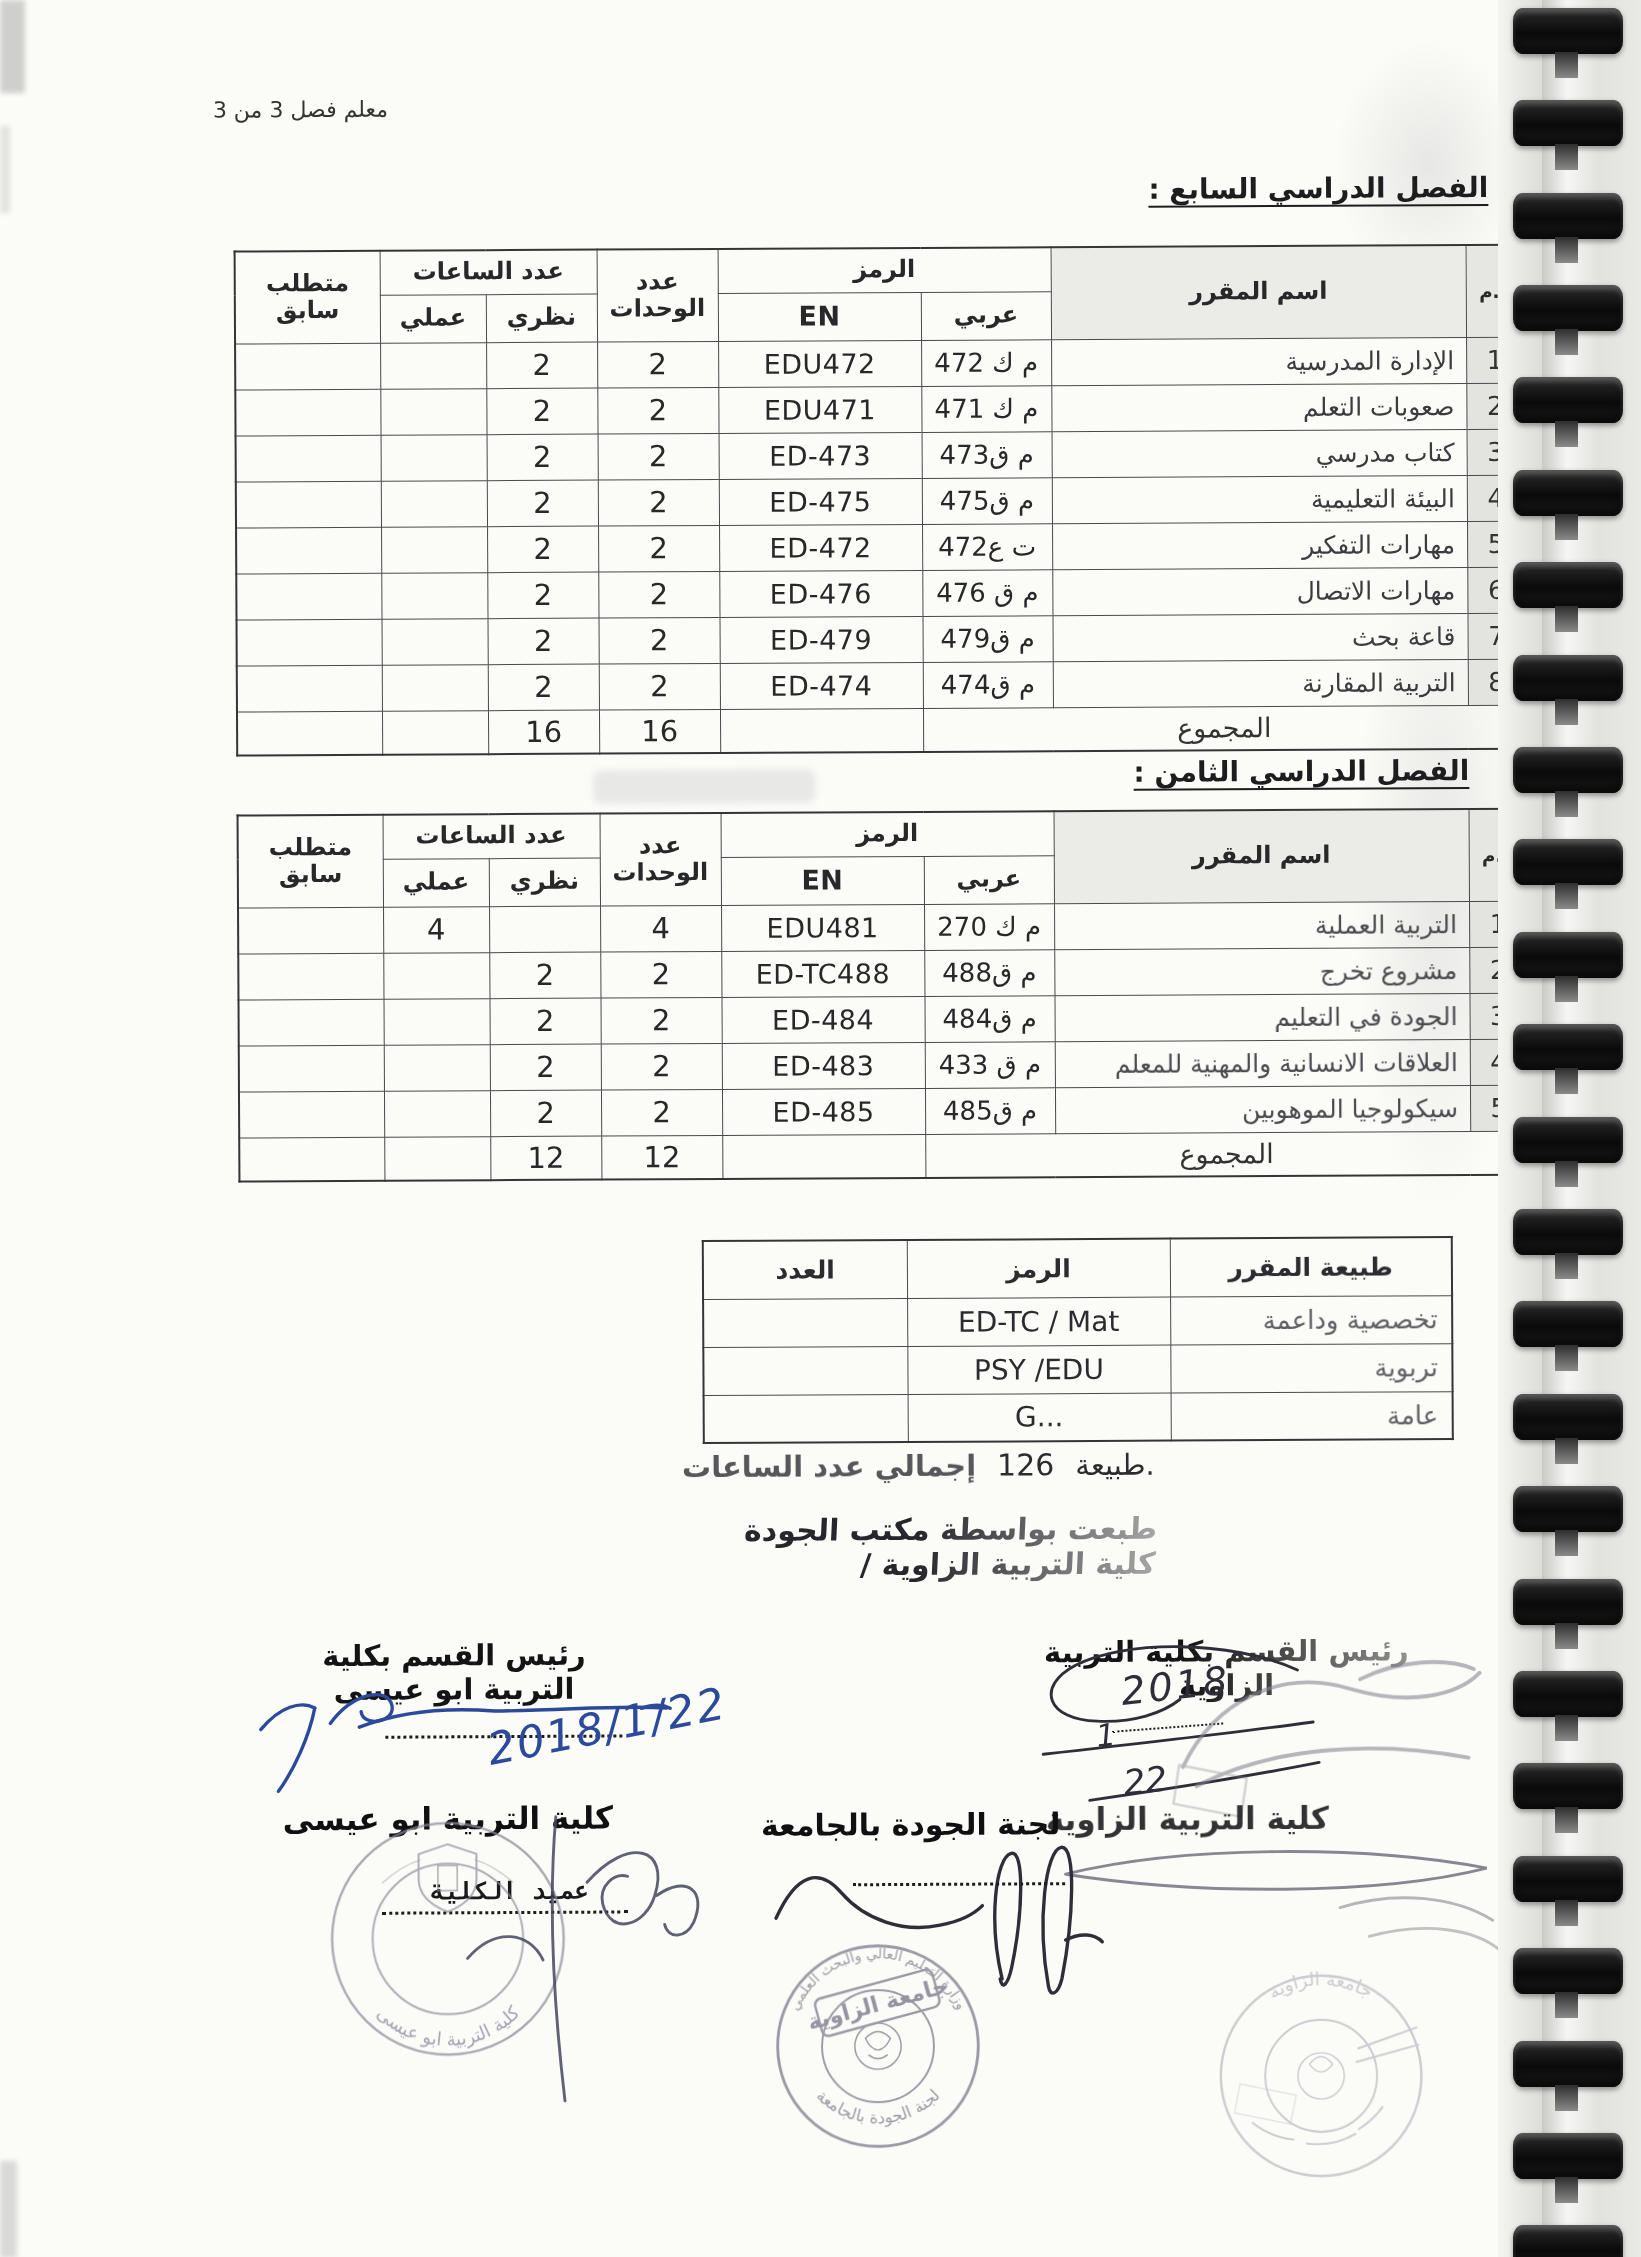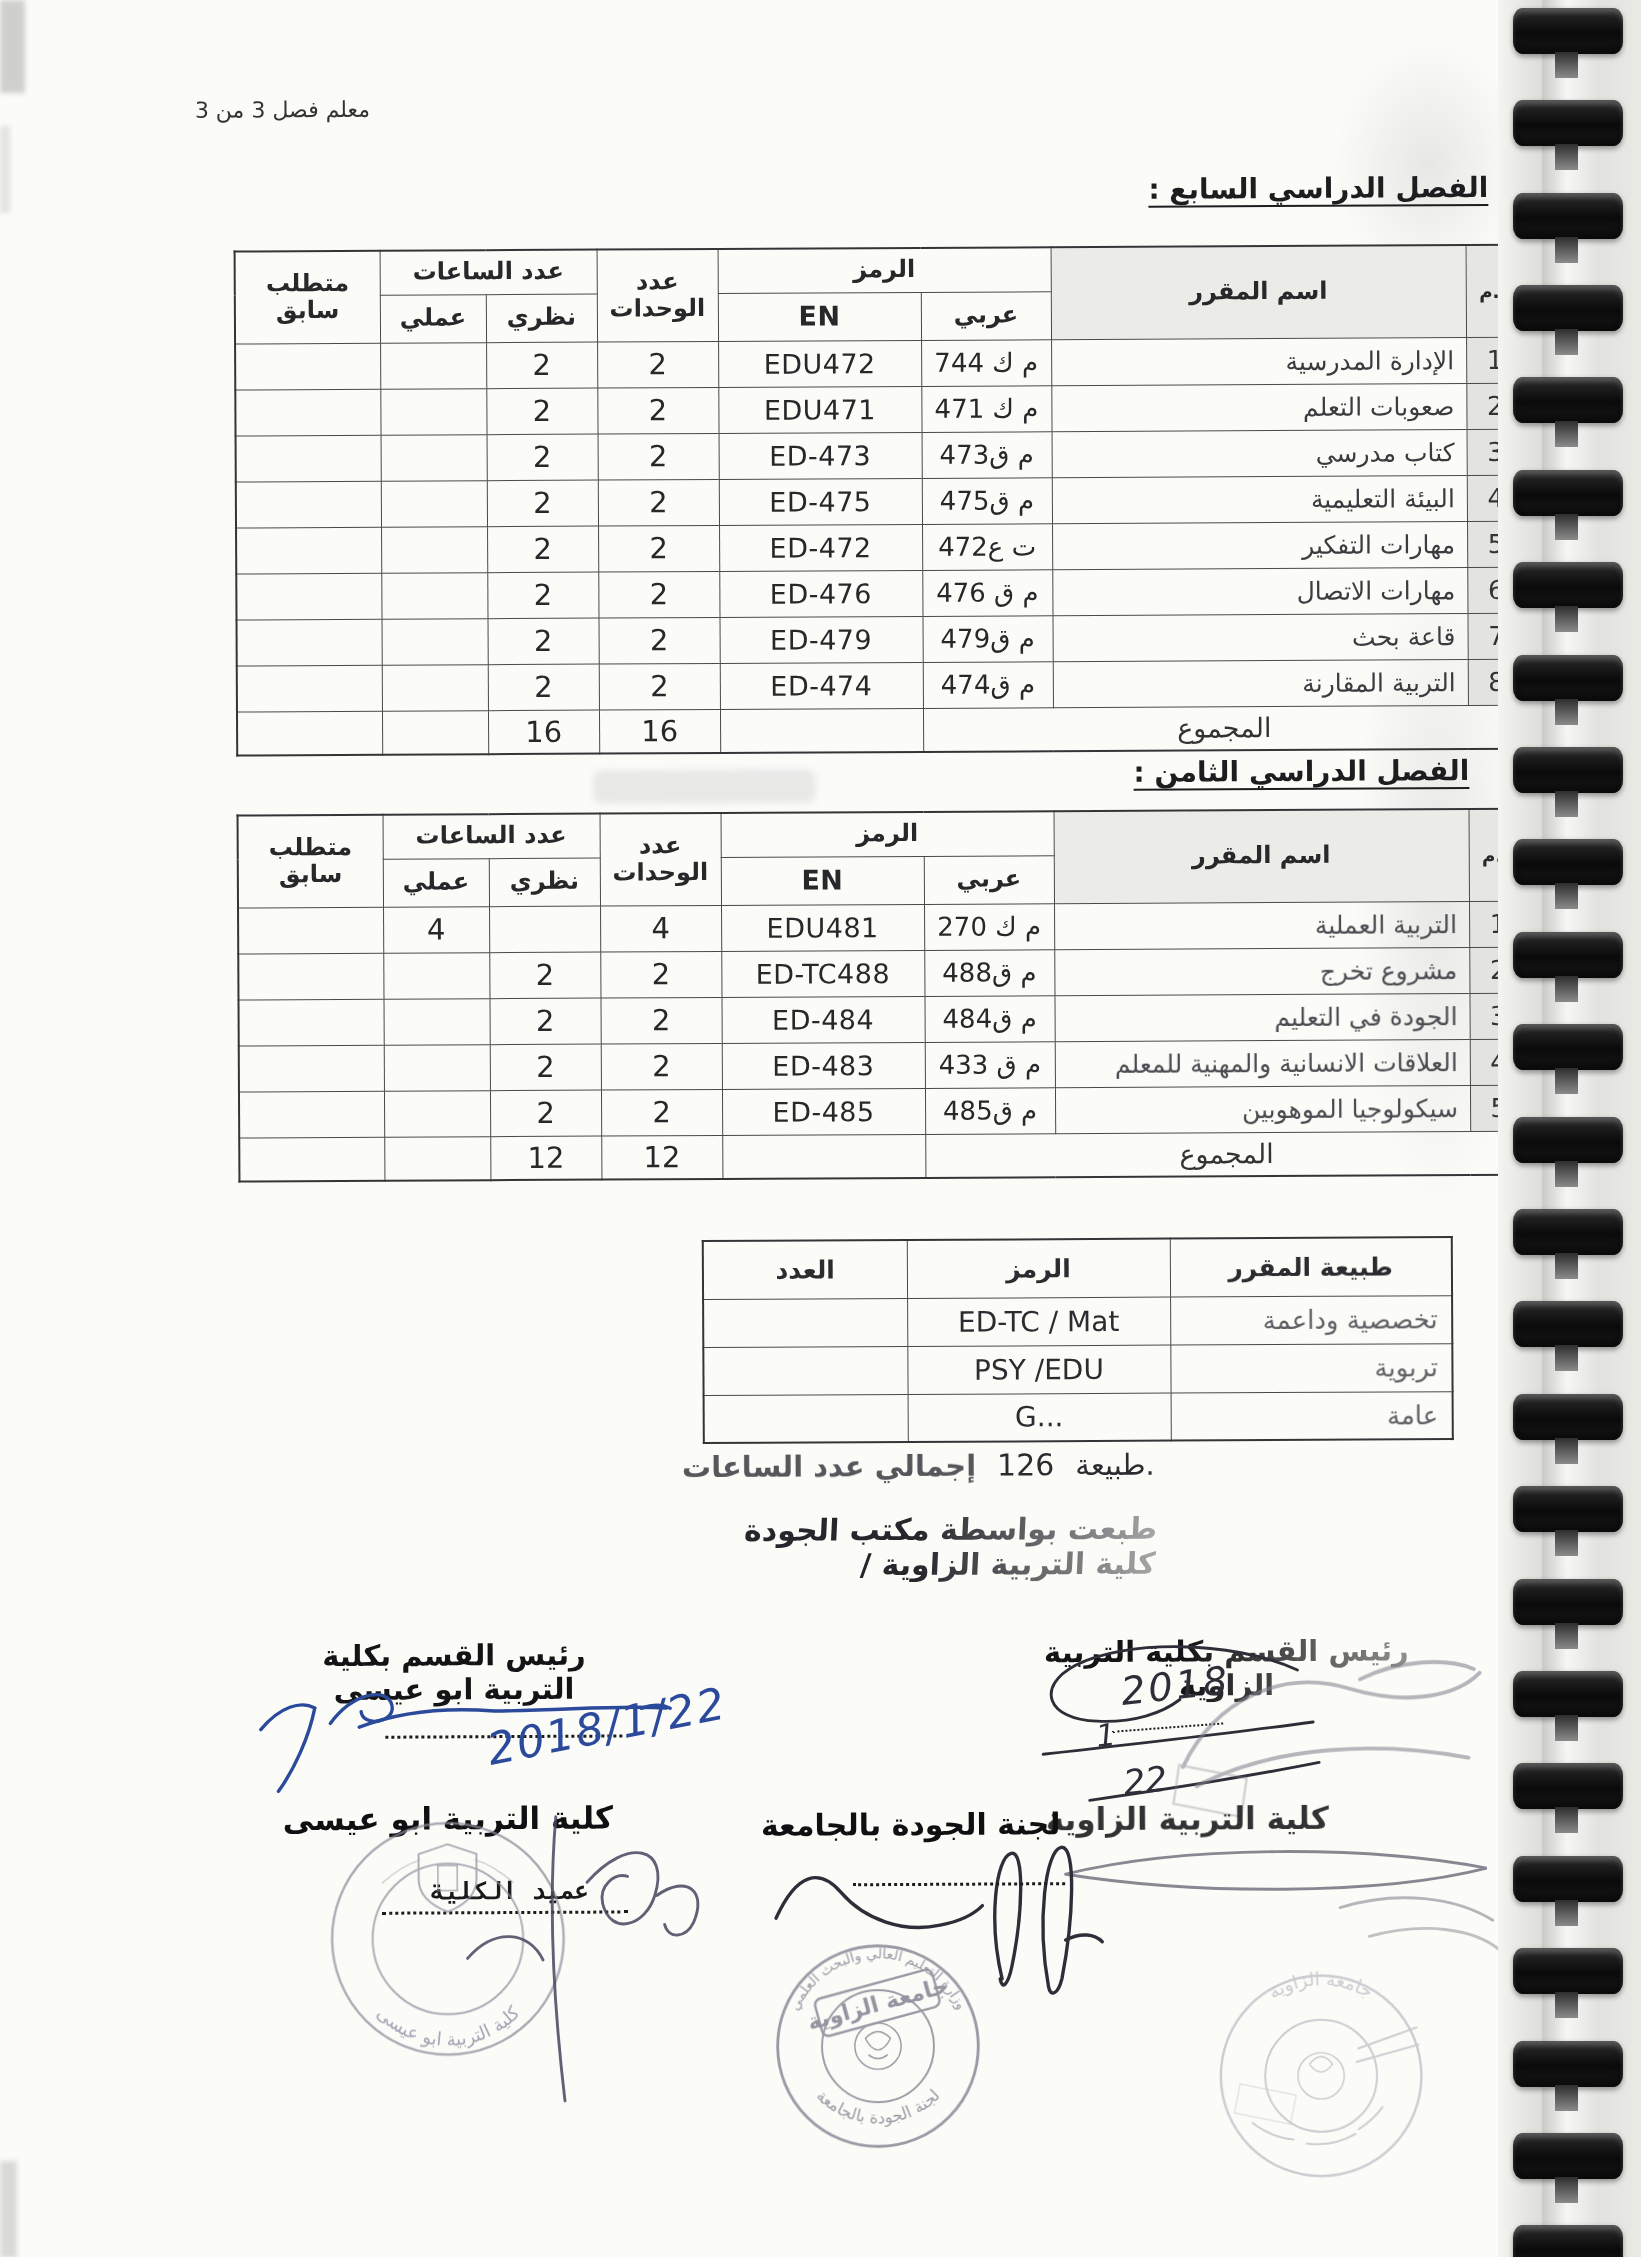--- a/index.html
+++ b/index.html
@@ -87,21 +87,21 @@
 <div id="page">
 
   <div class="smudge" style="left:0;top:0;width:25px;height:93px;"></div>
   <div class="smudge" style="left:0;top:126px;width:9.7px;height:87px;opacity:.25;"></div>
   <div class="smudge" style="left:0;top:2161px;width:17.4px;height:97px;opacity:.35;"></div>
   <div class="graywash" style="left:1332px;top:39px;width:193px;height:251px;"></div>
   <div class="graywash" style="left:1352px;top:541px;width:174px;height:676px;"></div>
 
   <div id="content">
 
-    <div class="abs corner-note" style="left:199px;top:94px;direction:rtl;">معلم فصل 3 من 3</div>
+    <div class="abs corner-note" style="left:217px;top:94px;direction:rtl;">معلم فصل 3 من 3</div>
 
     <div class="abs sem-title" style="left:1110px;top:174px;width:382px;">الفصل الدراسي السابع :</div>
 
     <table class="ctable abs t1" style="left:237px;top:247px;width:1289px;">
       <colgroup>
         <col style="width:58px">
           <col style="width:415px">
           <col style="width:130px">
           <col style="width:203px">
         <col style="width:121px">
@@ -123,21 +123,21 @@
           <th class="latin">EN</th>
           <th>نظري</th>
           <th>عملي</th>
         </tr>
       </thead>
       <tbody>
 
           <tr class="drow">
             <td class="num">1</td>
             <td class="name">الإدارة المدرسية</td>
-            <td class="ar">م ك 744</td>
+            <td class="ar">م ك 472</td>
             <td class="latin">EDU472</td>
             <td class="val">2</td>
             <td class="val">2</td>
             <td class="val"></td>
             <td class="val"></td>
           </tr>
 
           <tr class="drow">
             <td class="num">2</td>
             <td class="name">صعوبات التعلم</td>

